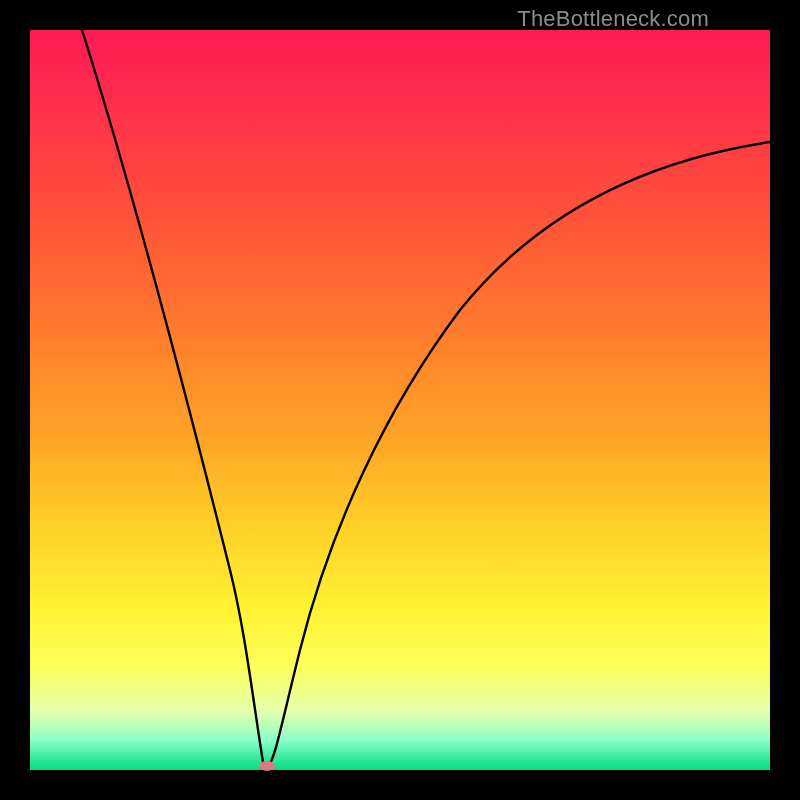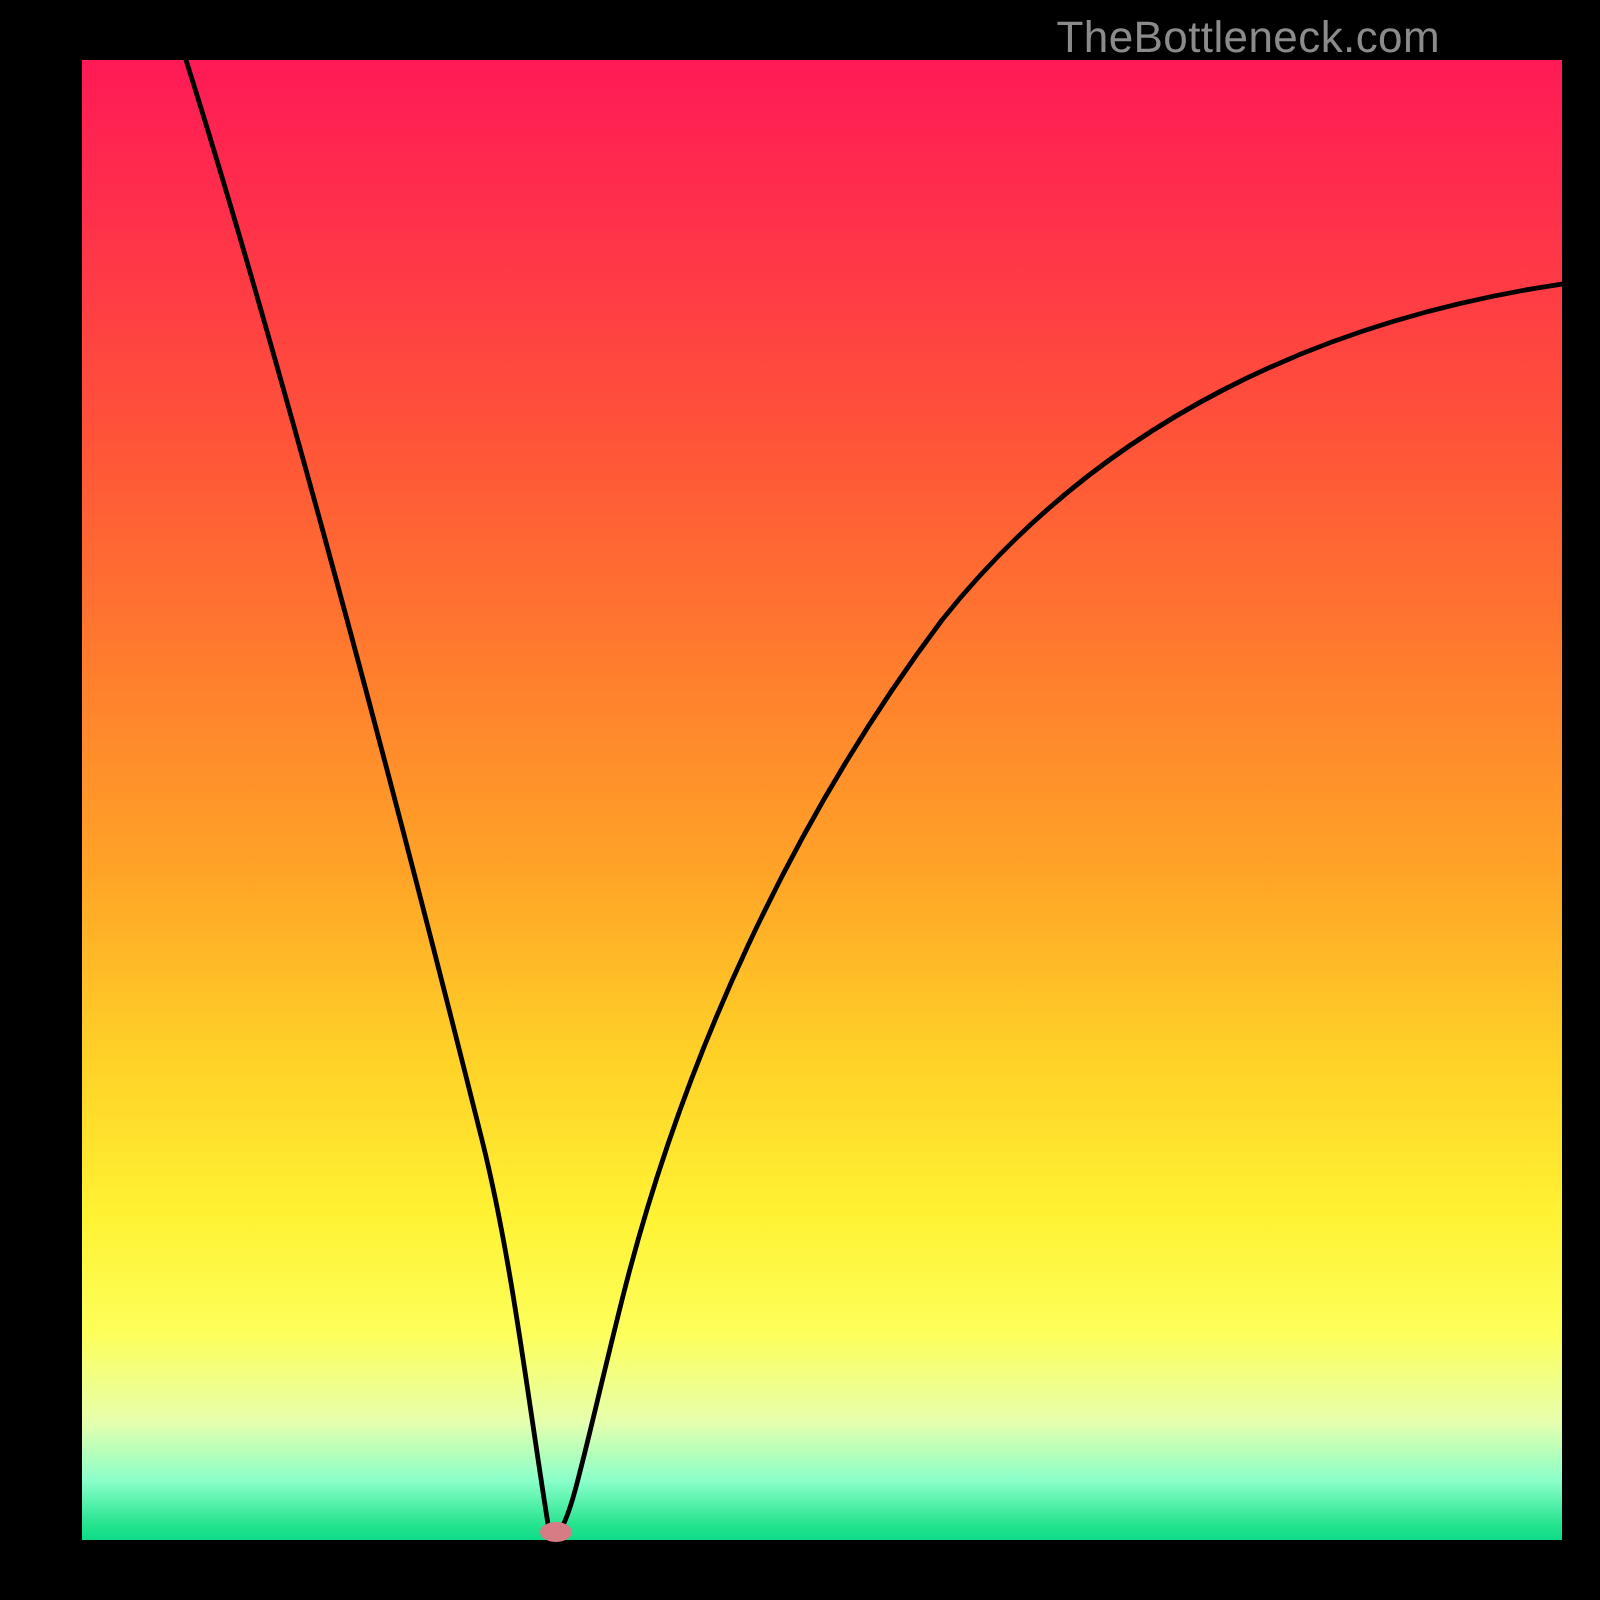--- a/index.html
+++ b/index.html
@@ -9,21 +9,20 @@
     height: 800px;
     background: #000;
     overflow: hidden;
     font-family: Arial, Helvetica, sans-serif;
   }
   .frame {
     position: relative;
     width: 727px;
     height: 800px;
     background: #000;
-    margin-left: 11px;
   }
   .plot {
     position: absolute;
     left: 30px;
     top: 30px;
     width: 740px;
     height: 740px;
     
     background: linear-gradient(
       to bottom,

